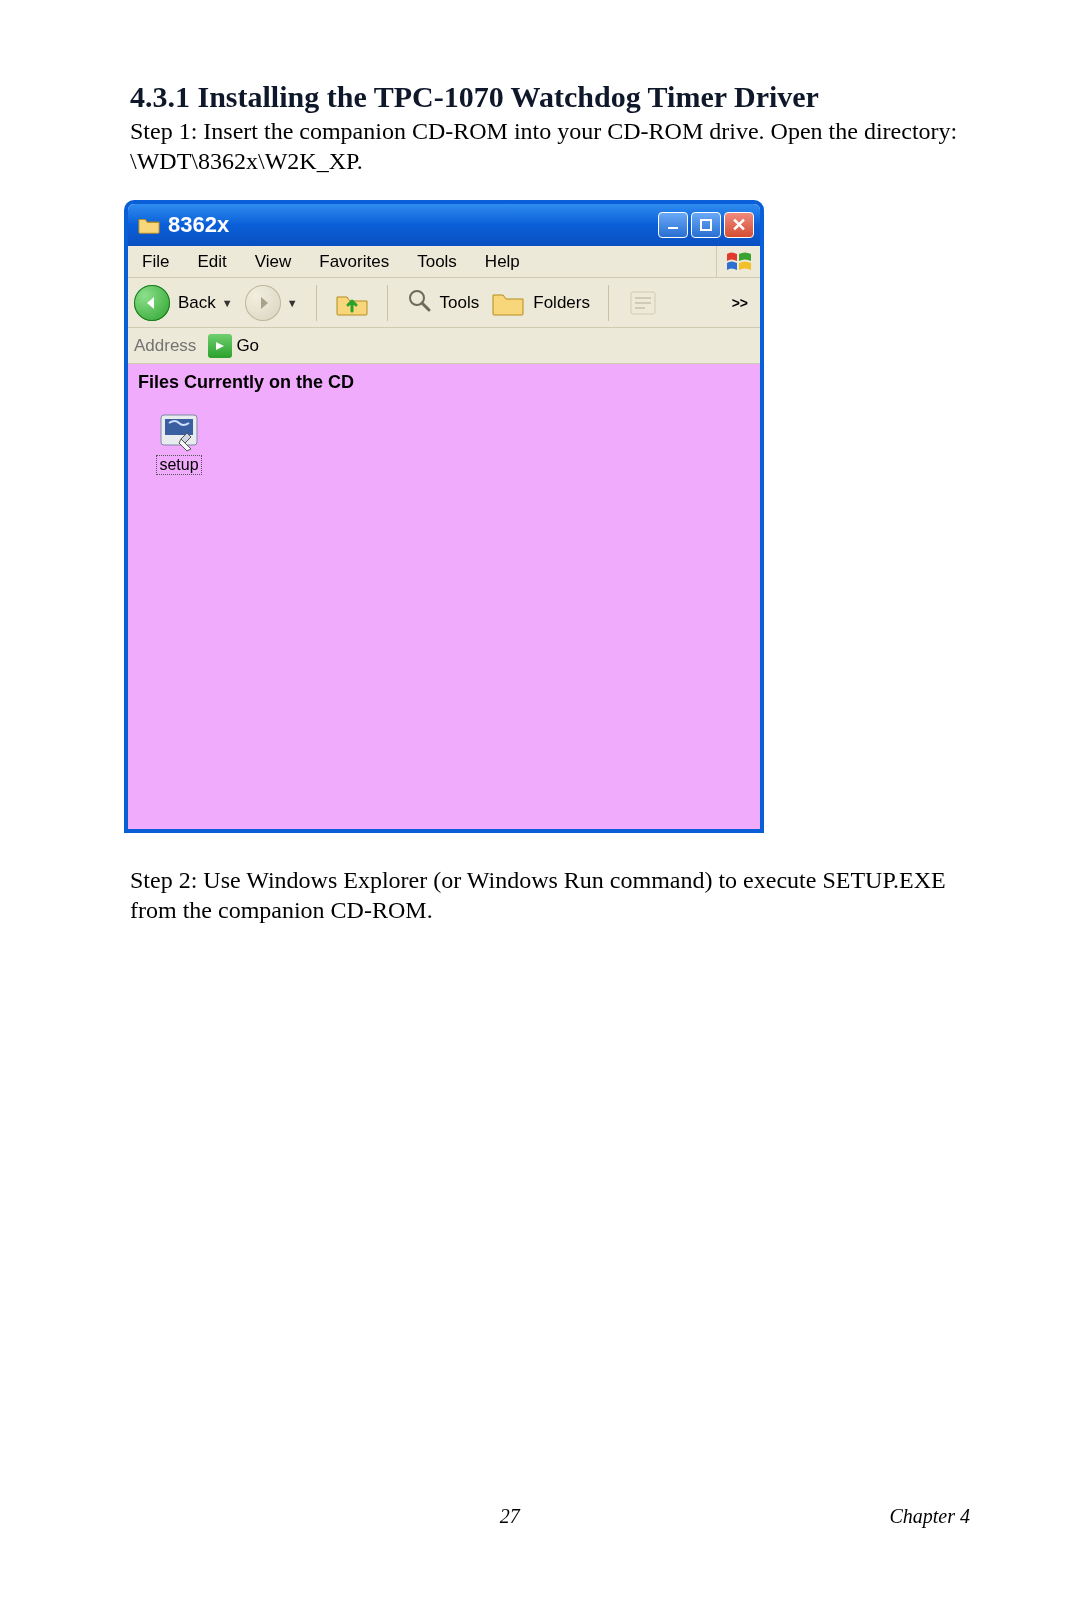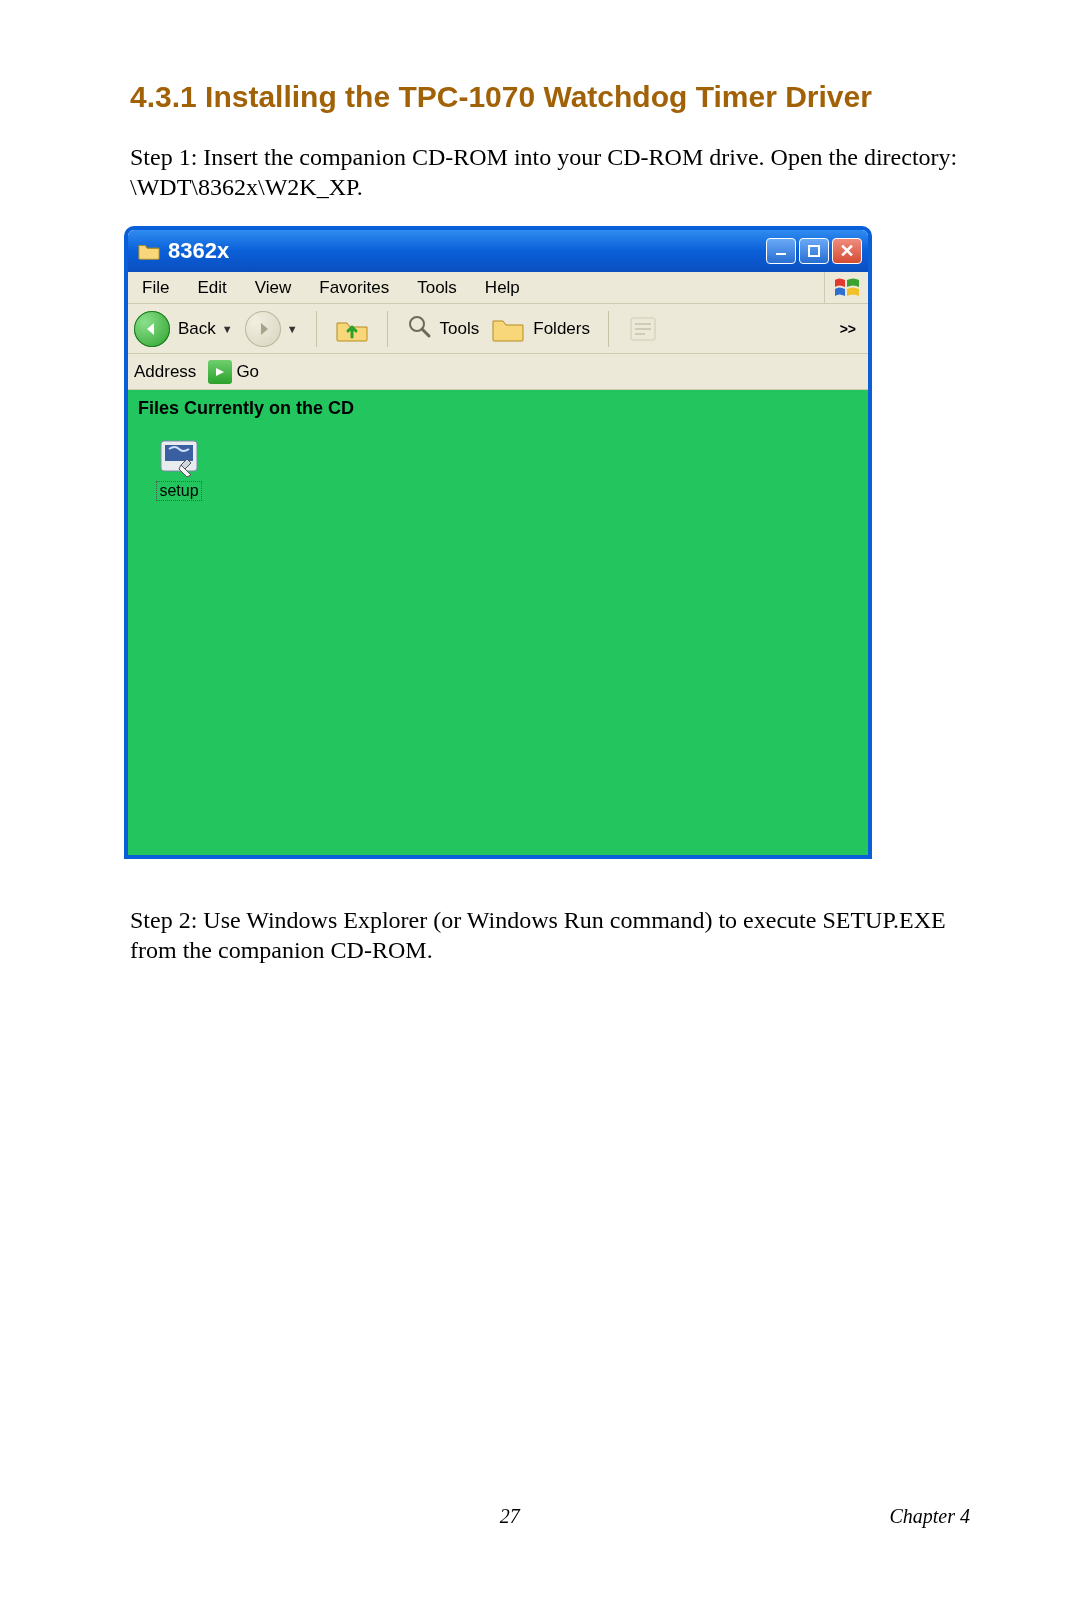--- a/index.html
+++ b/index.html
@@ -1,22 +1,22 @@
 <!DOCTYPE html>
 <html><head>
 <meta charset="utf-8">
 <style>
   * { box-sizing: border-box; margin: 0; padding: 0; }
   html, body { width: 1080px; height: 1618px; background: #fff; font-family: "Times New Roman", Times, serif; }
   .page { position: relative; width: 1080px; height: 1618px; padding: 80px 110px 60px 130px; }
-  .heading { font-family: Liberation Sans, sans-serif; font-weight: bold; font-size: 30px; color: #a16207; margin-bottom: 28px; }
+  .heading { font-family: Liberation Serif, serif; font-weight: bold; font-size: 30px; color: #0f172a; margin-bottom: 2px; }
   .bodytext { font-size: 24px; color: #000; line-height: 1.25; margin-bottom: 24px; }
 
   
-  .xp-window { width: 748px; border: 4px solid #0a5fd8; border-top-left-radius: 10px; border-top-right-radius: 10px; background: #fff; font-family: Tahoma, Arial, sans-serif; font-size: 17px; color: #000; margin-left: -6px; margin-bottom: 46px; box-shadow: 0 0 0 rgba(0,0,0,0); }
+  .xp-window { width: 640px; border: 4px solid #0a5fd8; border-top-left-radius: 10px; border-top-right-radius: 10px; background: #fff; font-family: Tahoma, Arial, sans-serif; font-size: 17px; color: #000; margin-left: -6px; margin-bottom: 32px; box-shadow: 0 0 0 rgba(0,0,0,0); }
   .xp-titlebar { height: 42px; background: linear-gradient(to bottom, #2f8cf0 0%, #0a5fd8 50%, #0a4fc0 100%); border-top-left-radius: 6px; border-top-right-radius: 6px; display: flex; align-items: center; padding: 0 6px 0 10px; }
   .xp-titlebar .folder-icon { display: inline-flex; align-items: center; justify-content: center; width: 22px; height: 20px; margin-right: 8px; }
   .xp-title { flex: 1; color: #fff; font-weight: bold; font-size: 22px; }
   .xp-caption-btns { display: flex; gap: 3px; }
   .xp-cap { width: 30px; height: 26px; border: 1px solid #fff; border-radius: 4px; display: flex; align-items: center; justify-content: center; font-weight: bold; }
   .xp-cap.min, .xp-cap.max { background: linear-gradient(to bottom, #6aa9f7, #296fd1); color: #fff; }
   .xp-cap.close { background: linear-gradient(to bottom, #f08b7d, #d54d33); color: #fff; font-size: 18px; }
 
   .xp-menubar { background: #ece9d8; border-bottom: 1px solid #cfcab2; display: flex; align-items: center; height: 32px; }
   .xp-menuitem { padding: 4px 14px; font-size: 17px; color: #000; cursor: default; }
@@ -28,29 +28,29 @@
   .xp-btn-round { width: 36px; height: 36px; border-radius: 18px; display: flex; align-items: center; justify-content: center; }
   .xp-btn-round.green { background: radial-gradient(circle at 30% 30%, #8ce08c, #2aa12a); box-shadow: inset 0 0 0 1px #1a7a1a; }
   .xp-btn-round.gray  { background: radial-gradient(circle at 30% 30%, #f2efe0, #d7d3bf); box-shadow: inset 0 0 0 1px #bdb79c; }
   .xp-toolbar .dd { font-size: 11px; color: #333; margin-left: 2px; }
   .xp-tb-label { font-size: 17px; margin-left: 4px; }
   .xp-fold-ico { width: 34px; height: 28px; display: inline-flex; }
   .xp-history-ico { width: 34px; height: 30px; display: inline-flex; opacity: 0.55; }
   .xp-chev { margin-left: auto; font-size: 14px; font-weight: bold; color: #000; padding-right: 6px; }
 
   .xp-addressbar { background: #ece9d8; border-bottom: 1px solid #cfcab2; height: 36px; display: flex; align-items: center; padding: 0 6px; }
-  .xp-addr-label { color: #000000; font-size: 17px; margin-right: 6px; }
+  .xp-addr-label { color: #737373; font-size: 17px; margin-right: 6px; }
   .xp-addr-field { flex: 1; height: 26px; background: #fff; border: 1px solid #7f9db9; display: flex; align-items: center; padding: 0 4px; gap: 6px; }
   .xp-addr-field .sm-folder { width: 18px; height: 16px; display: inline-flex; }
   .xp-addr-text { font-size: 17px; }
   .xp-addr-drop { width: 22px; height: 26px; border-left: 1px solid #7f9db9; display: flex; align-items: center; justify-content: center; color: #4a6fb0; background: #e7effa; }
   .xp-go { display: flex; align-items: center; gap: 4px; margin-left: 6px; }
   .xp-go-ico { width: 24px; height: 24px; border-radius: 3px; background: linear-gradient(to bottom, #6fcf6f, #2aa12a); display: flex; align-items: center; justify-content: center; color: #fff; font-weight: bold; }
 
-  .xp-section { background: #22c55e; }
+  .xp-section { background: #f0abfc; }
   .xp-section-header { font-family: Tahoma, Arial, sans-serif; font-weight: bold; font-size: 18px; padding: 8px 10px 6px 10px; }
   .xp-content { min-height: 430px; padding: 10px 16px; }
   .file-item { width: 70px; text-align: center; cursor: default; }
   .file-icon { width: 44px; height: 44px; margin: 0 auto 2px auto; display: flex; align-items: center; justify-content: center; }
   .file-label { font-size: 16px; border: 1px dotted #555; padding: 0 2px; display: inline-block; }
 
   .footer { position: absolute; bottom: 90px; left: 0; right: 0; padding: 0 110px 0 130px; display: flex; justify-content: space-between; font-style: italic; font-size: 20px; }
 </style>
 </head>
 <body>

